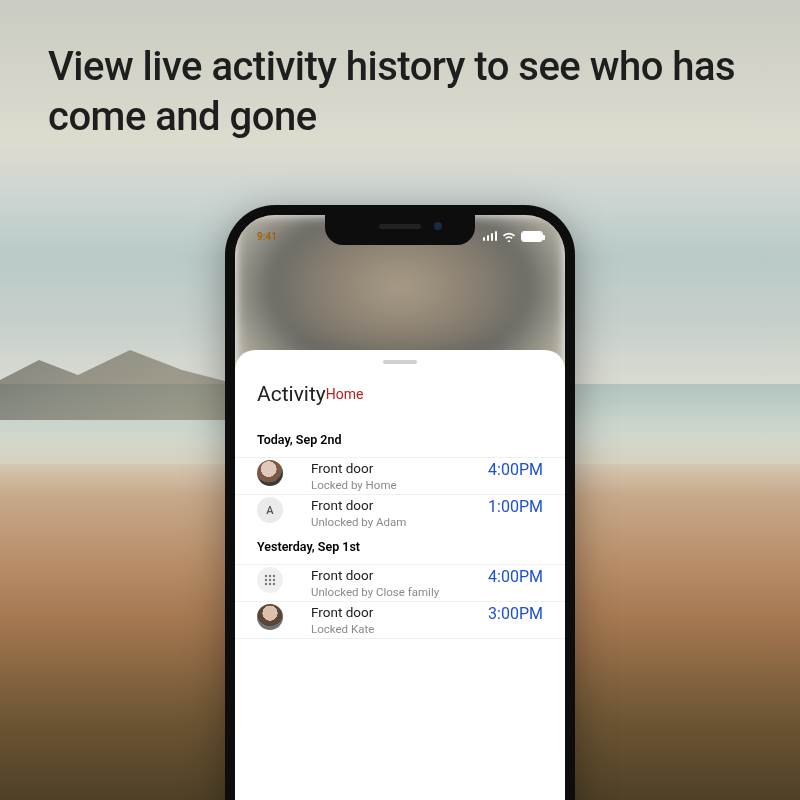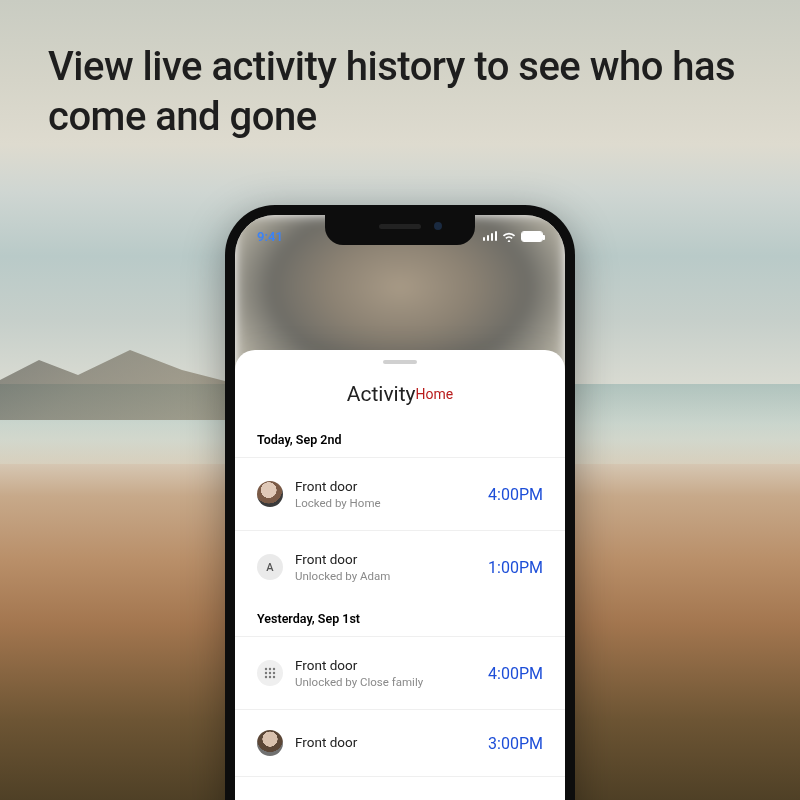--- a/index.html
+++ b/index.html
@@ -24,37 +24,37 @@
 .screen{position:relative;width:100%;height:100%;border-radius:40px;overflow:hidden;background:#fff}
 
 .hero{position:absolute;inset:0 0 auto 0;height:180px;
  background:radial-gradient(ellipse at 50% 40%,#a89a86 0%,#8c8273 30%,#6d6c66 55%,#b8b4a6 80%,#d4d2c6 100%);
  filter:blur(6px)}
 
 .notch{position:absolute;top:0;left:50%;transform:translateX(-50%);width:150px;height:30px;background:#0d0d0d;border-radius:0 0 18px 18px;z-index:5}
 .notch .speaker{position:absolute;top:9px;left:50%;transform:translateX(-50%);width:42px;height:5px;background:#222;border-radius:3px}
 .notch .cam{position:absolute;top:7px;left:calc(50% + 34px);width:8px;height:8px;border-radius:50%;background:#1a2a40}
 
-.status{position:absolute;top:0;left:0;right:0;height:42px;display:flex;align-items:center;justify-content:space-between;padding:0 22px;z-index:4;color:#3b82f6;font-size:13px;font-weight:600}
+.status{position:absolute;top:0;left:0;right:0;height:42px;display:flex;align-items:center;justify-content:space-between;padding:0 22px;z-index:4;color:#a16207;font-size:10px;font-weight:600}
 .status .right{display:flex;align-items:center;gap:5px}
 .signal{display:inline-flex;align-items:flex-end;gap:1.5px}
 .signal i{display:block;width:2.5px;background:#fff;border-radius:1px}
 .signal i:nth-child(1){height:4px}.signal i:nth-child(2){height:6px}.signal i:nth-child(3){height:8px}.signal i:nth-child(4){height:10px}
 .wifi{width:14px;height:11px}
 .battery{position:relative;width:22px;height:11px;border:1px solid #fff;border-radius:3px}
 .battery::after{content:"";position:absolute;right:-3px;top:3px;width:2px;height:5px;background:#fff;border-radius:0 1px 1px 0}
 .battery i{display:block;width:100%;height:100%;background:#fff;border-radius:1.5px}
 
 .sheet{position:absolute;left:0;right:0;top:135px;bottom:0;background:#fff;border-radius:20px 20px 0 0;padding:10px 0 0;box-shadow:0 -4px 24px rgba(0,0,0,.08)}
 .grabber{width:34px;height:4px;border-radius:2px;background:#d0d0d0;margin:0 auto 14px}
-.sheet-header{display:flex;align-items:center;justify-content:center;padding:4px 22px 18px}
+.sheet-header{display:flex;align-items:center;justify-content:flex-start;padding:4px 22px 18px}
 .sheet-header .title{font-size:21px;font-weight:400;color:#222}
 .sheet-header .home{font-size:14px;color:#b91c1c}
 .section-label{padding:8px 22px 10px;font-size:12.5px;font-weight:600;color:#000000}
-.row{display:flex;align-items:center;gap:12px;padding:20px 22px;border-top:1px solid #efefef}
+.row{display:flex;gap:28px;padding:2px 22px;border-top:1px solid #efefef}
 .row:last-child{border-bottom:1px solid #efefef}
 .avatar{flex:0 0 26px;width:26px;height:26px;border-radius:50%;display:flex;align-items:center;justify-content:center;font-size:11px}
 .avatar.photo{background:radial-gradient(circle at 45% 35%,#e0c9b8 0 35%,#7a5a46 36% 60%,#3a3a3a 61% 100%)}
 .avatar.photo2{background:radial-gradient(circle at 50% 35%,#d9c1ae 0 35%,#5b4636 36% 60%,#707070 61% 100%)}
 .avatar.letter{background:#eaeaea;color:#555;font-weight:500}
 .avatar.icon{background:#efefef;color:#777}
 .row-body{flex:1;min-width:0}
 .row-title{font-size:13.5px;color:#222;margin-bottom:2px}
 .row-sub{font-size:11.5px;color:#8a8a8a}
 .row-time{font-size:16px;color:#1d4ed8;white-space:nowrap}
@@ -142,20 +142,21 @@
               <div class="row-body">
                 <div class="row-title">Front door</div>
                 <div class="row-sub">Unlocked by Close family</div>
               </div>
               <div class="row-time">4:00PM</div>
             </div>
             <div class="row">
               <div class="avatar photo2"></div>
               <div class="row-body">
                 <div class="row-title">Front door</div>
+                <div class="row-sub">Locked Kate</div>
               </div>
               <div class="row-time">3:00PM</div>
             </div>
           </div>
       </div>
     </div>
   </div>
 </div>
 
 </body></html>

